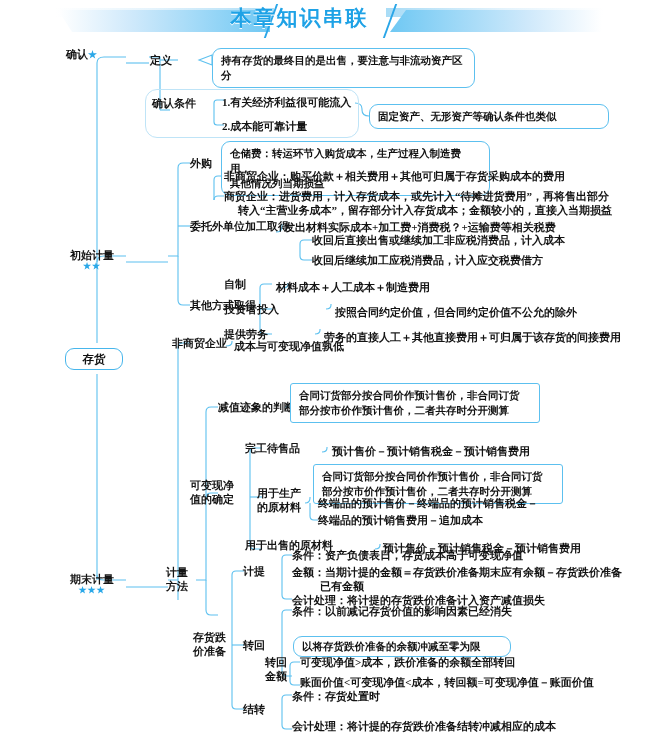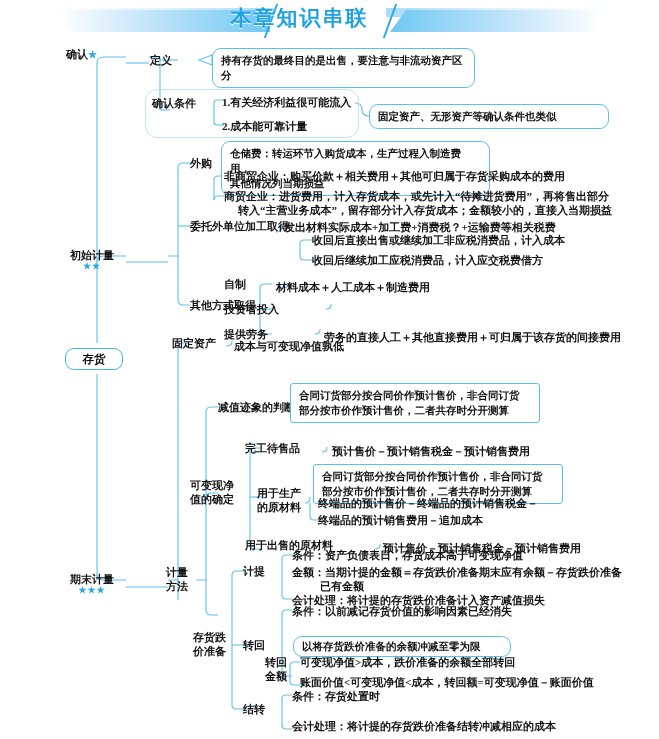--- a/index.html
+++ b/index.html
@@ -300,31 +300,32 @@
   <div class="node" style="left:312px; top:253px;">收回后继续加工应税消费品，计入应交税费借方</div>
 
   <div class="node" style="left:190px; top:298px;">
     <span>其他方式取得</span>
   </div>
 
   <div class="node" style="left:224px; top:277px;">自制</div>
   <div class="node" style="left:276px; top:280px;text-align:right;">材料成本＋人工成本＋制造费用</div>
 
   <div class="node" style="left:224px; top:302px;">投资者投入</div>
+  <div class="node" style="left:335px; top:305px;">按照合同约定价值，但合同约定价值不公允的除外</div>
 
   <div class="node" style="left:224px; top:327px;">提供劳务</div>
   <div class="node" style="left:324px; top:330px;">劳务的直接人工＋其他直接费用＋可归属于该存货的间接费用</div>
 
   <div class="node ctr" style="left:60px; top:572px; width:64px;">
     <div>期末计量</div>
     <div class="stars">★★★</div>
   </div>
 
   <div class="node" style="left:172px; top:336px;">
-    <span>固定资产</span>
+    <span>非商贸企业</span>
   </div>
   <div class="node" style="left:234px; top:339px;">成本与可变现净值孰低</div>
 
   <div class="node ctr" style="left:160px; top:565px; width:34px;">
     <div>计量</div>
     <div>方法</div>
   </div>
 
   <div class="node" style="left:218px; top:400px;">
     <span>减值迹象的判断</span>

